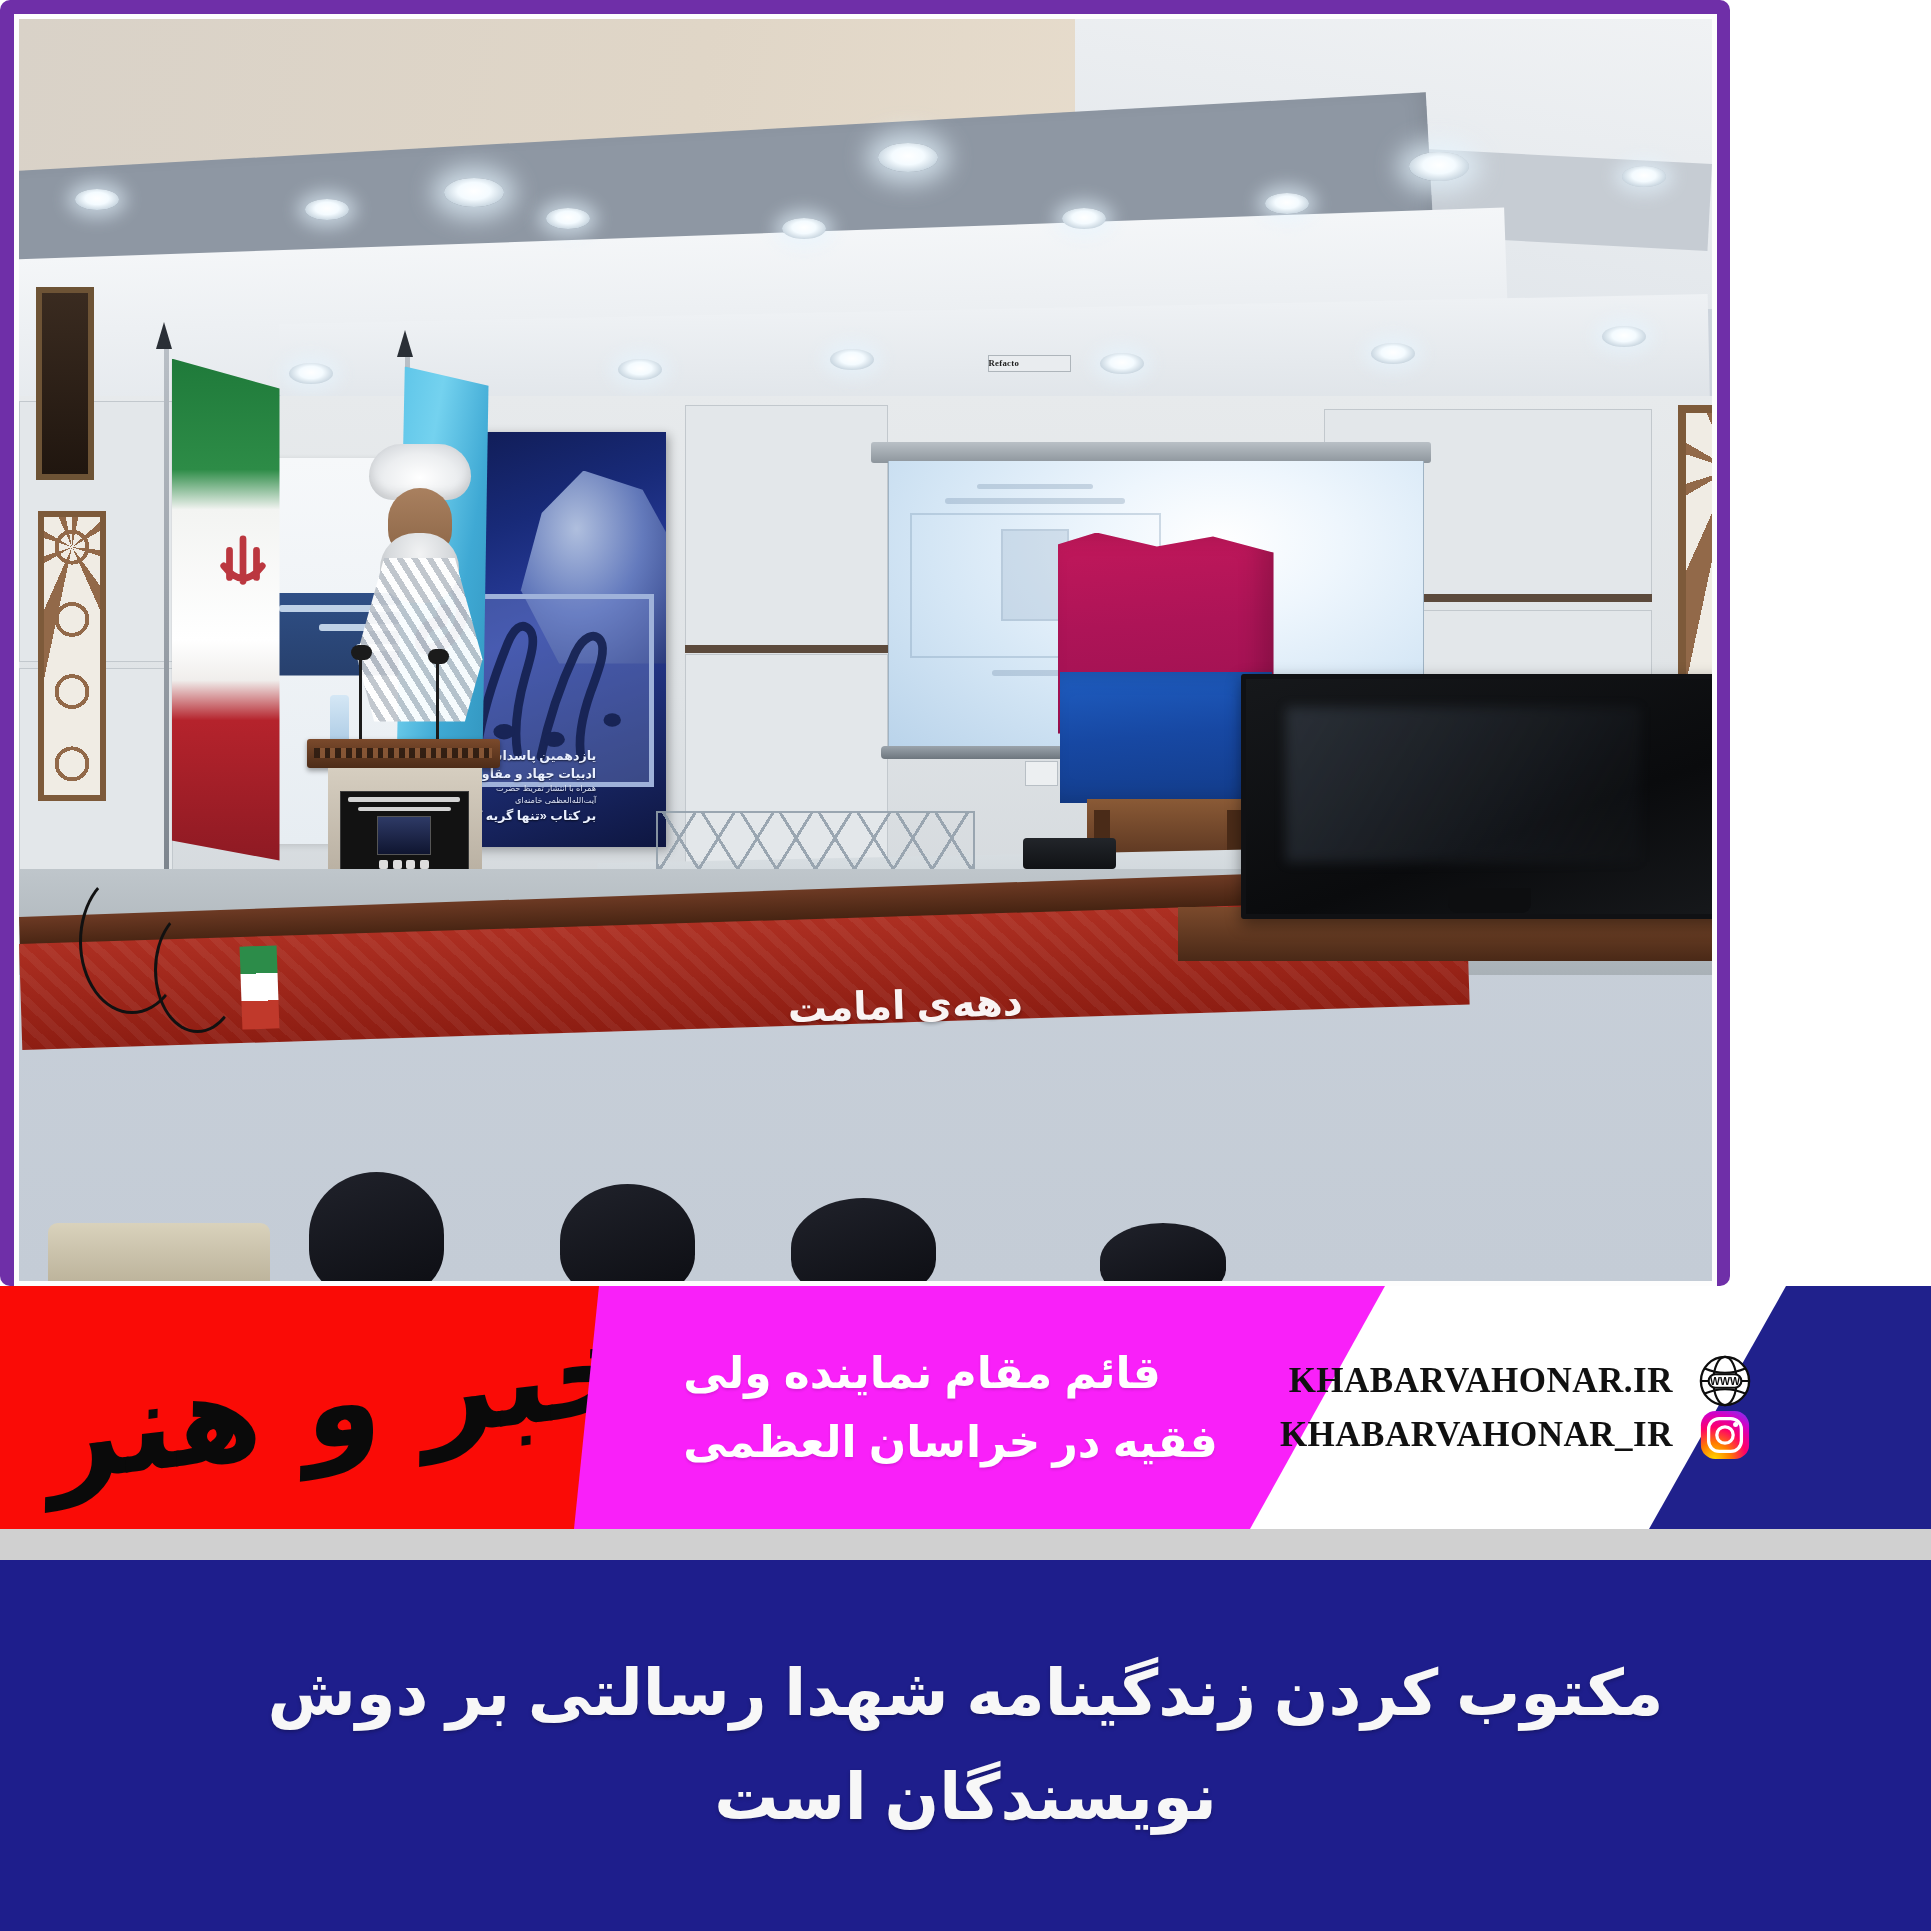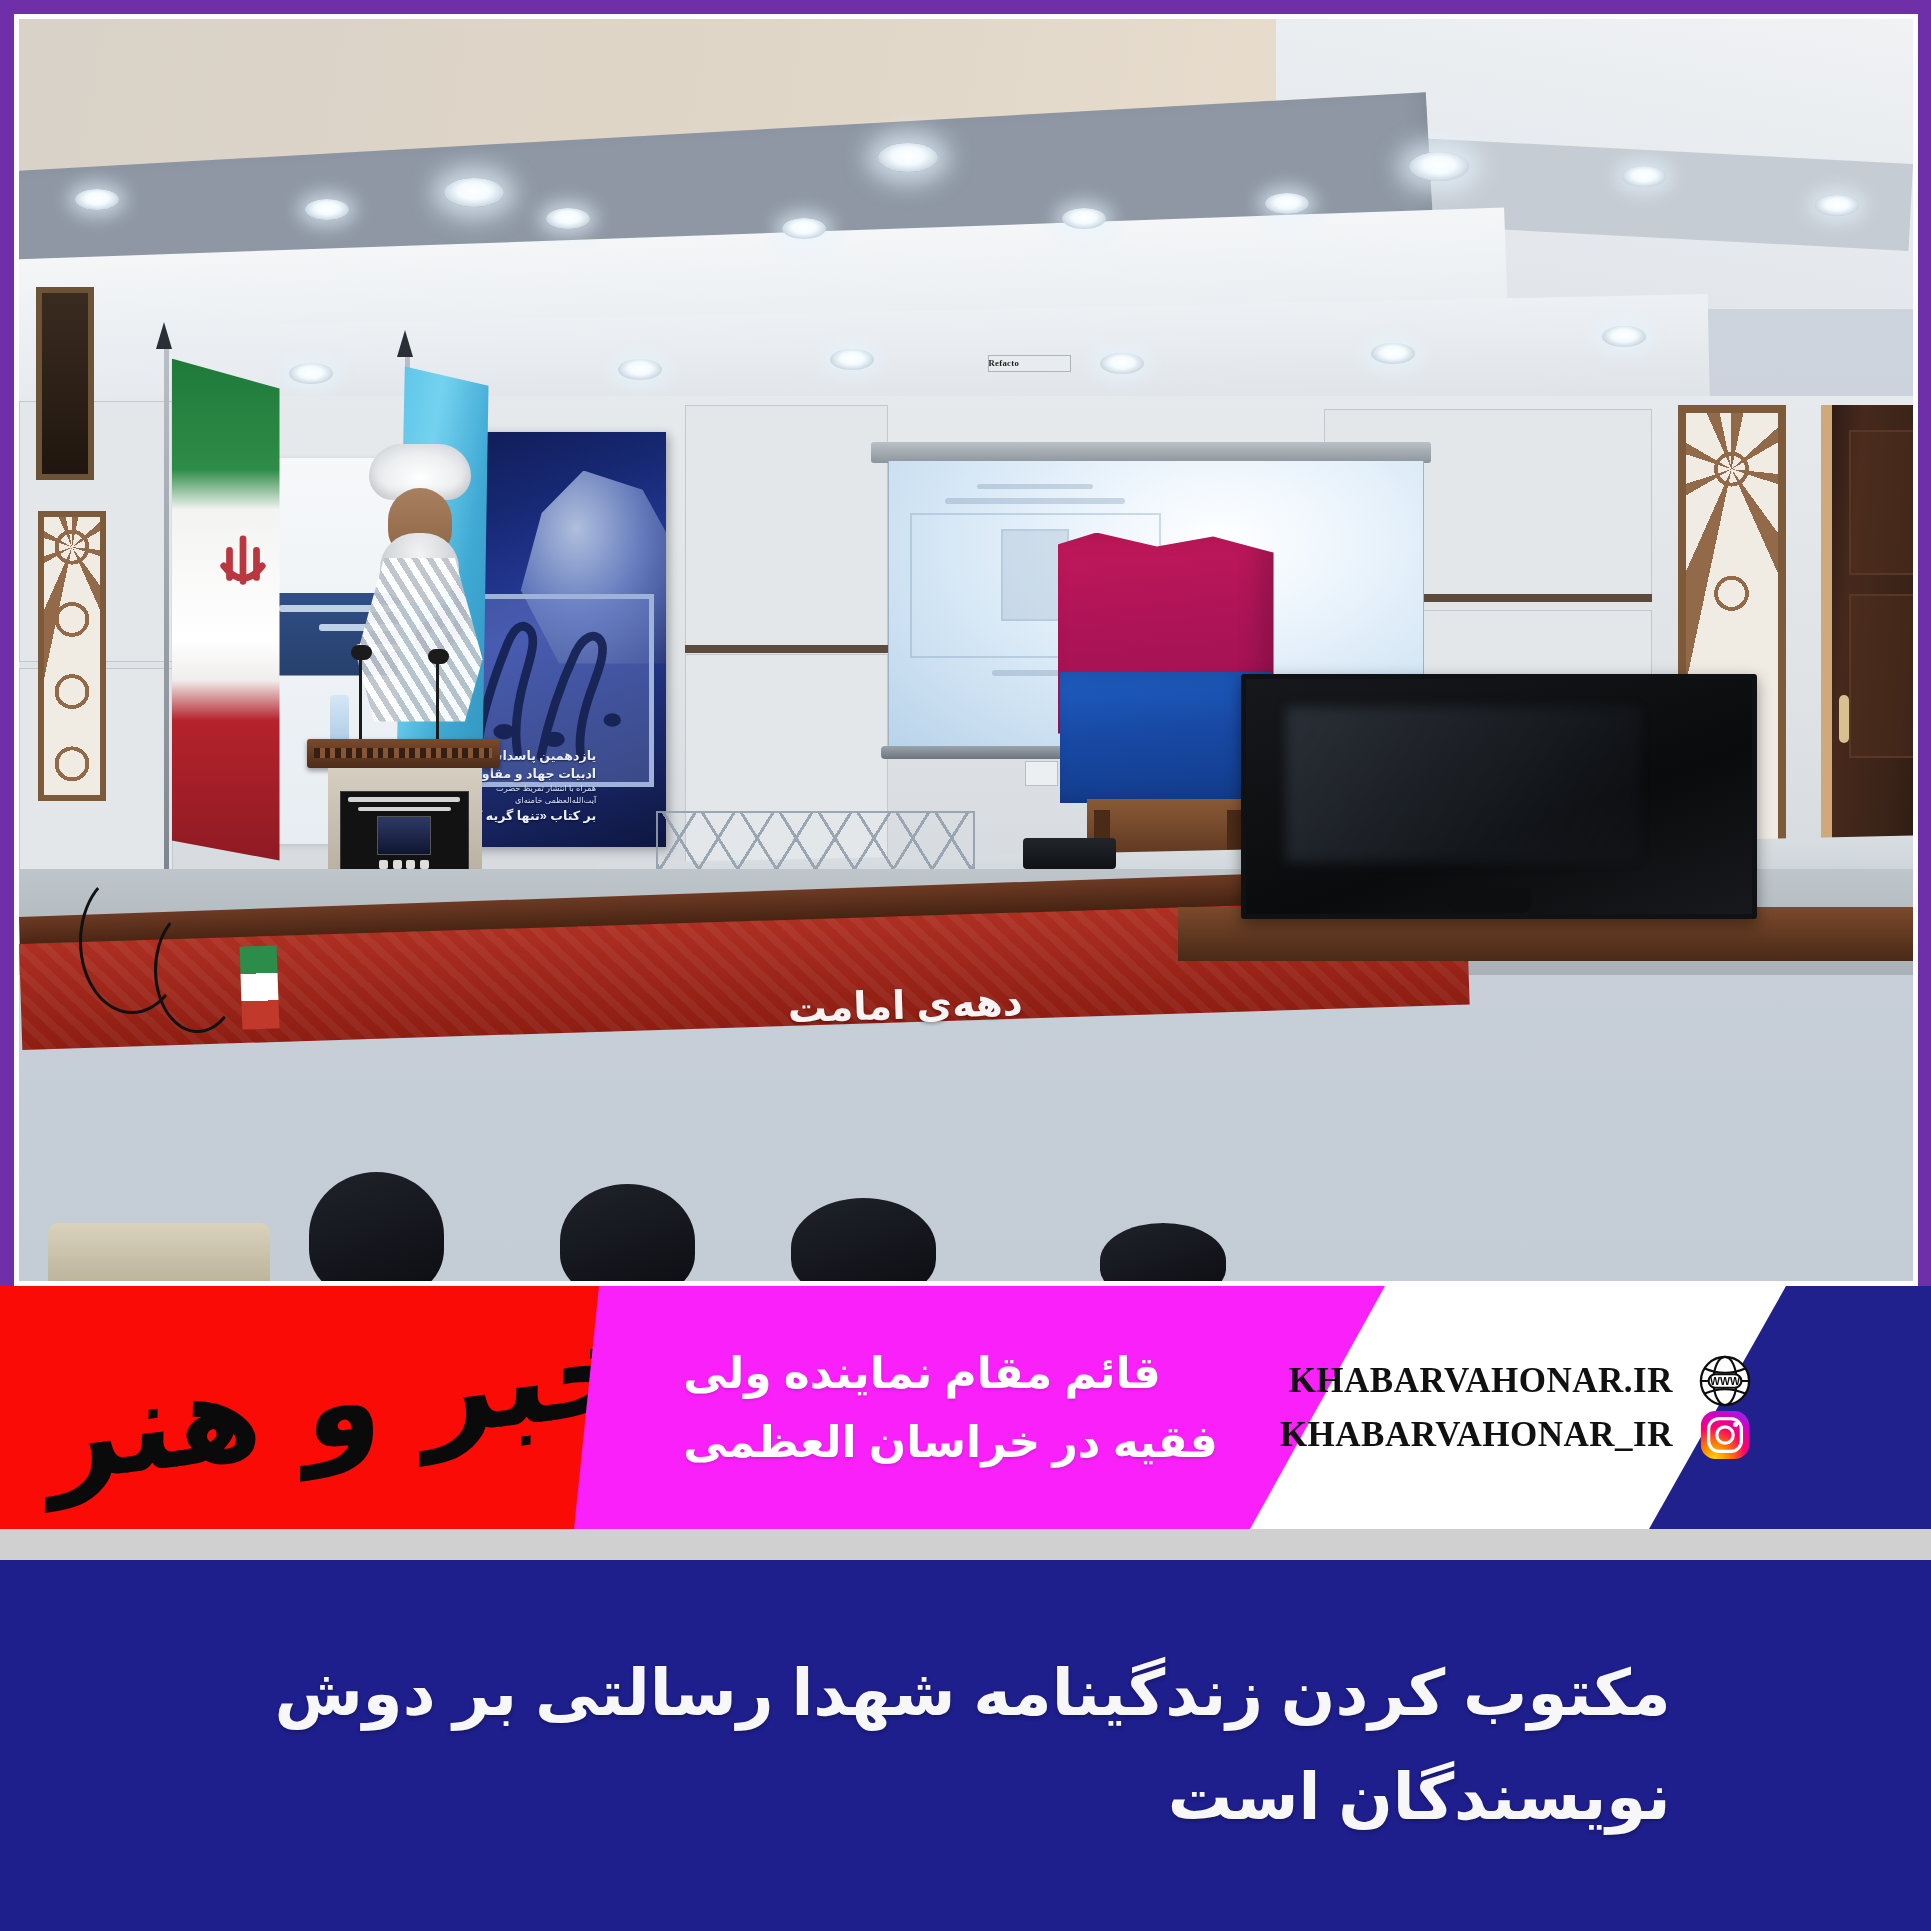--- a/index.html
+++ b/index.html
@@ -7,23 +7,24 @@
   html, body {
     width: 1931px; height: 1931px;
     background: #ffffff;
     font-family: "Liberation Sans", "DejaVu Sans", sans-serif;
     overflow: hidden;
   }
   .card { position: relative; width: 1931px; height: 1931px; background:#fff; }
 
   
   .photo-frame {
-    position: absolute; left: 0; top: 0; width: 1931px; height: 1286px;
+    position: absolute; left: 0; top: 0; width: 1730px; height: 1286px;
     background: #6f2fa8;
     padding: 13.5px 13.5px 0 13.5px;
+    border-radius: 10px;
   }
   .photo-inner {
     position: relative; width: 100%; height: 100%;
     border: 5.8px solid #fdfdfd;
     overflow: hidden;
     background: #aab6c4;
   }
   .photo {
     position: absolute; inset: 0; overflow: hidden;
     background: linear-gradient(#cfd6de 0%, #c4ccd6 100%);
@@ -439,21 +440,21 @@
     position:absolute; left:0; top:1529px; width:1931px; height:31px; background:#d0d0d0;
   }
 
   
   .headline {
     position:absolute; left:0; top:1560px; width:1931px; height:371px;
     background:#1e1e8c;
     display:flex; align-items:center; justify-content:center;
   }
   .headline-text {
-    color:#f7f7f7; direction:rtl; 
+    color:#f7f7f7; direction:rtl; text-align:center;
     font-size:64px; line-height:1.62; font-weight:bold;
     max-width:1410px; letter-spacing:0.4px;
     text-shadow: 0 1.9px 3.9px rgba(0,0,0,.25);
   }
 </style>
 </head>
 <body>
 
 <div class="card">
 

